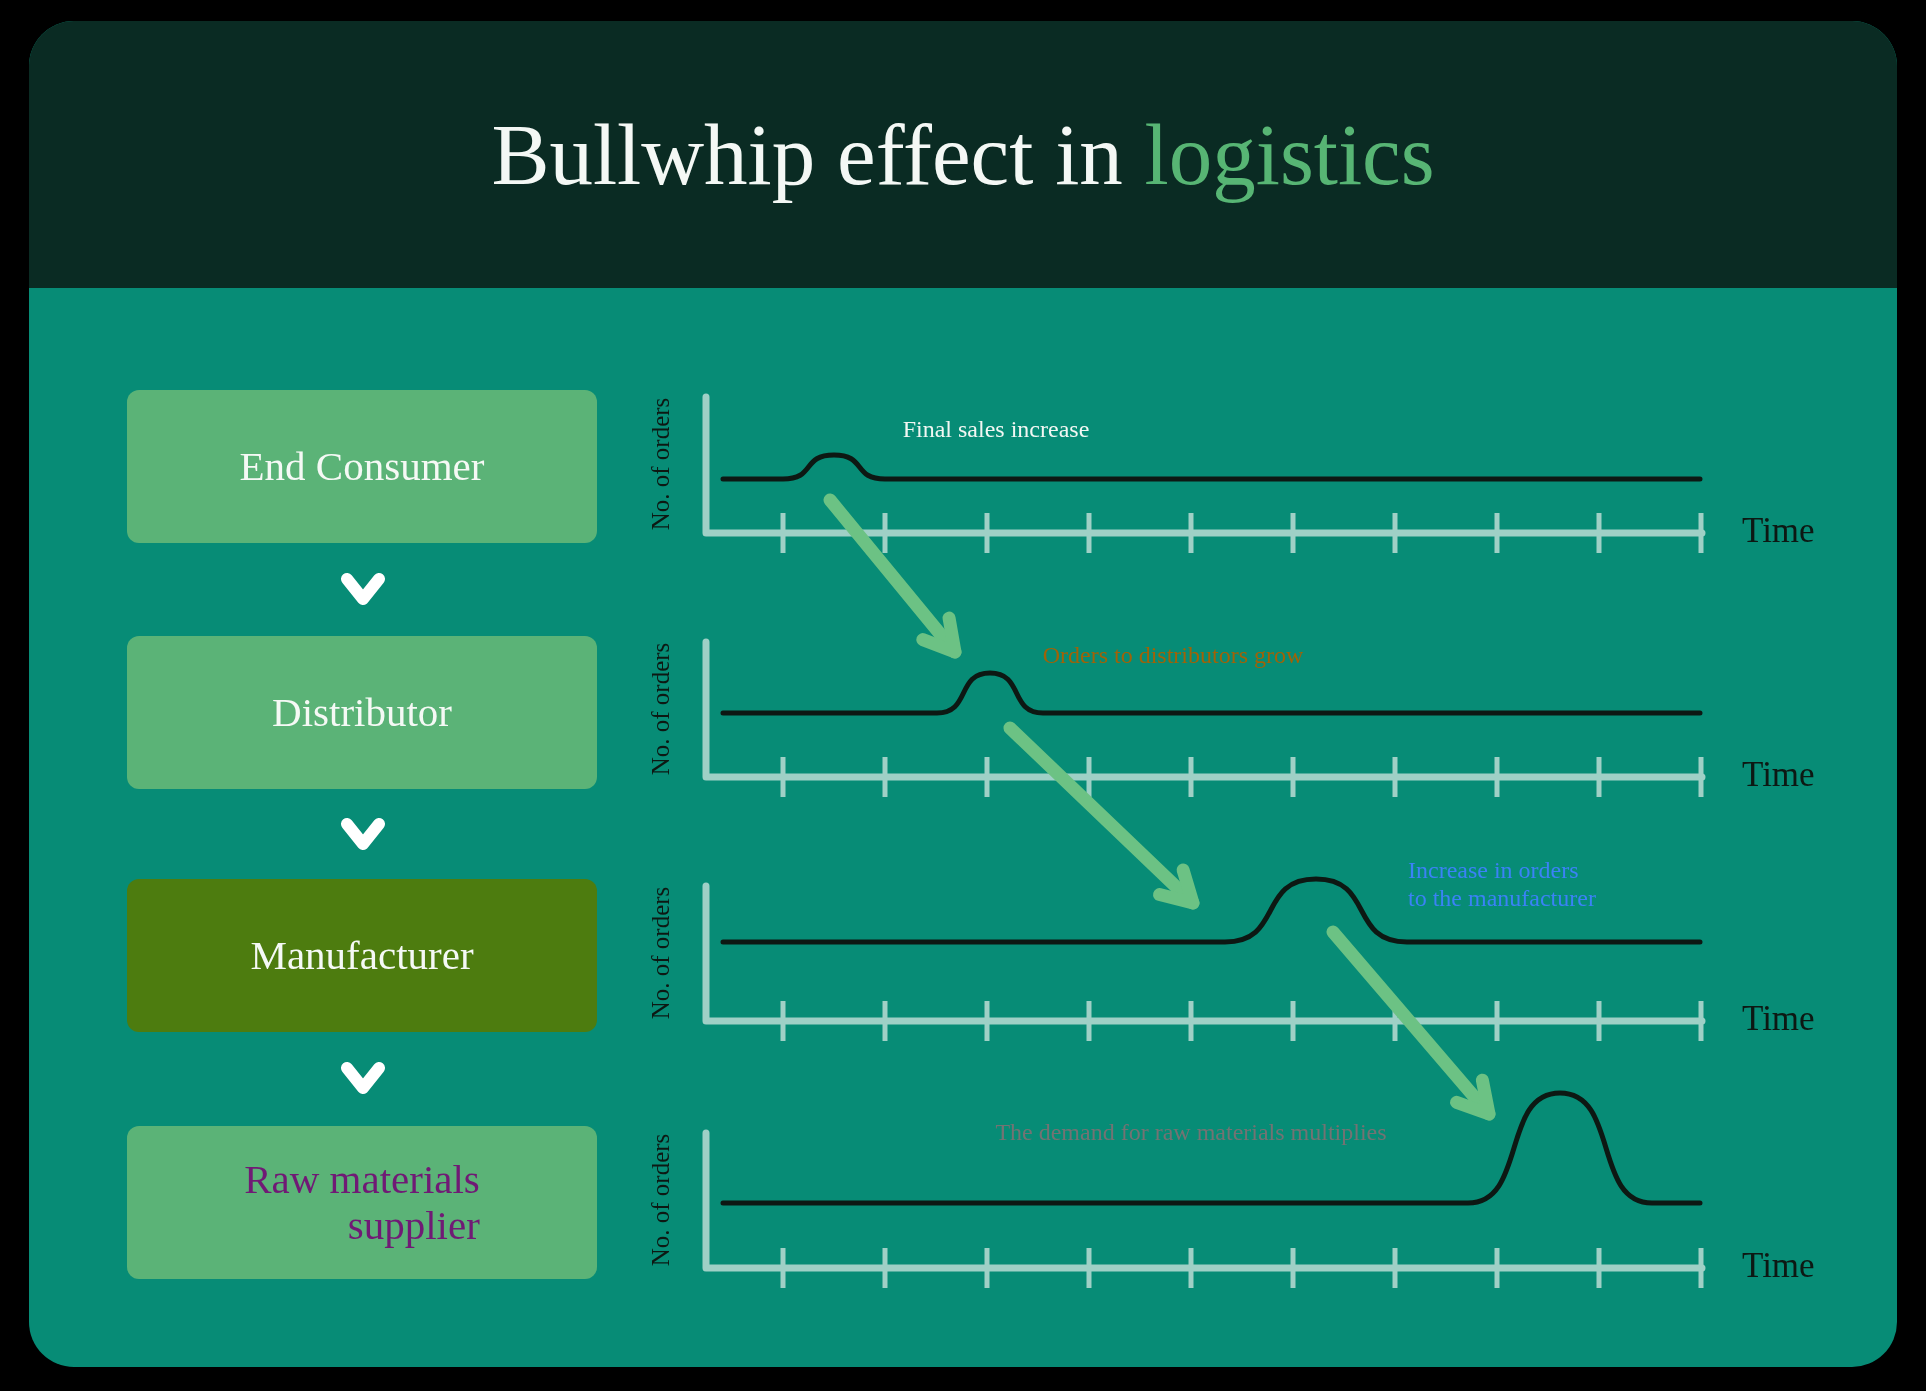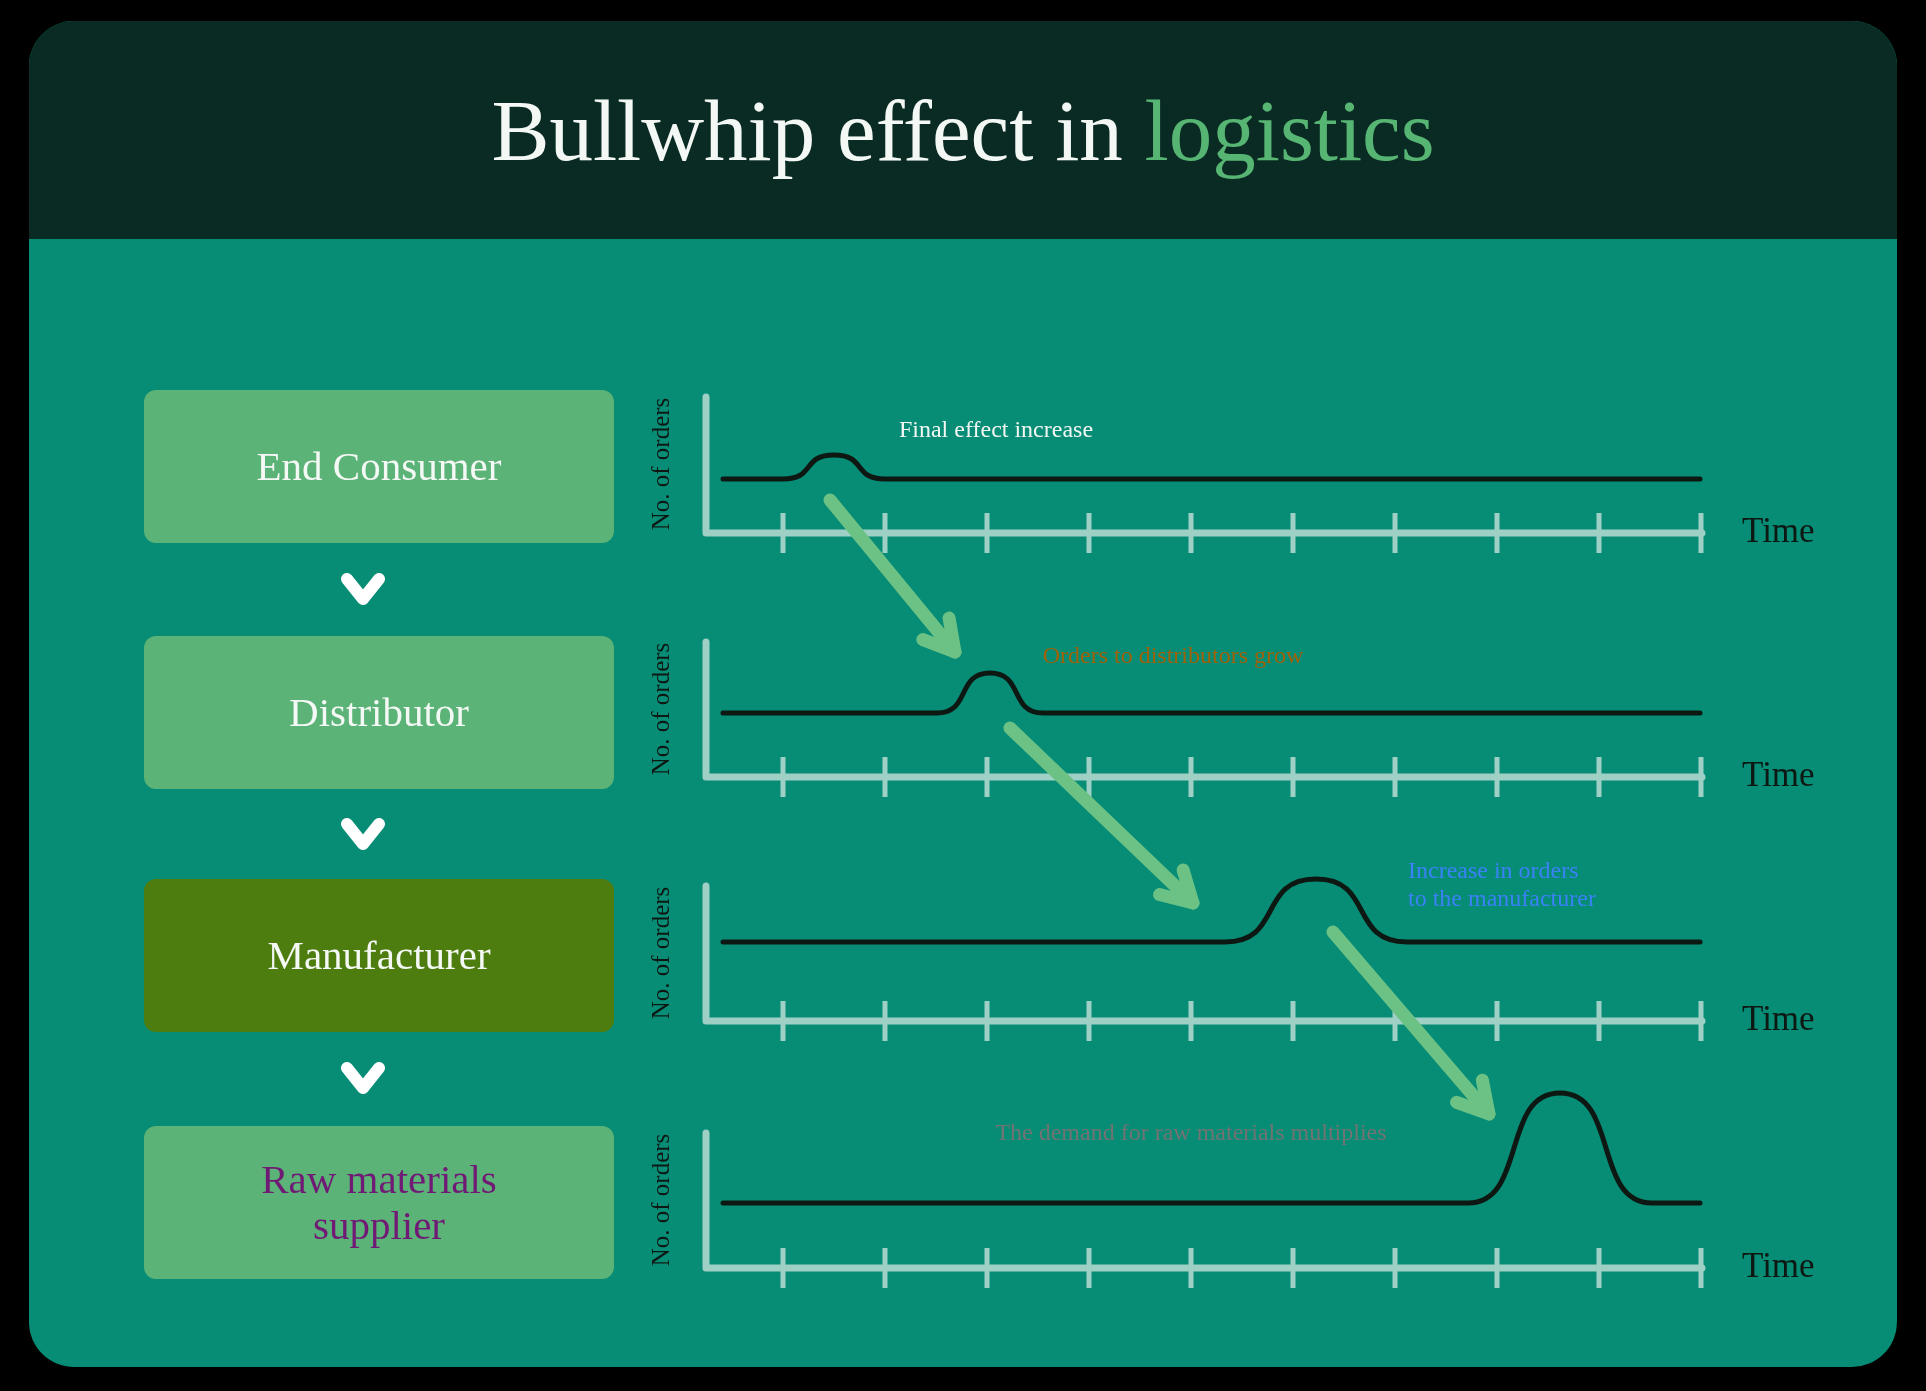--- a/index.html
+++ b/index.html
@@ -10,37 +10,37 @@
     overflow: hidden;
   }
   .card {
     position: absolute; left: 29px; top: 21px;
     width: 1868px; height: 1346px;
     background: #078c76;
     border-radius: 45px;
     overflow: hidden;
   }
   .header {
-    position: absolute; left: 0; top: 0; right: 0; height: 218px;
+    position: absolute; left: 0; top: 0; right: 0; height: 267px;
     background: #0a2b23;
     display: flex; align-items: center; justify-content: center;
   }
   .title {
     font-size: 87px;
     color: #f4f8f5;
     white-space: pre;
     letter-spacing: 0px;
   }
   .title .accent { color: #57b574; }
 
   .flow-node {
-    position: absolute; left: 144px; width: 470px; height: 153px;
+    position: absolute; left: 127px; width: 470px; height: 153px;
     background: #5bb377; border-radius: 12px;
     display: flex; align-items: center; justify-content: center;
-    color: #f5f9f5; font-size: 41px; text-align: center;
+    color: #f5f9f5; font-size: 41px; text-align: right;
     white-space: pre-line; line-height: 1.12;
   }
   .chevron { position: absolute; left: 341px; width: 44px; height: 36px; }
 
   svg.overlay {
     position: absolute; left: 0; top: 0;
     width: 1926px; height: 1391px;
     pointer-events: none;
   }
 
@@ -146,17 +146,17 @@
 <div class="ylabel" style="left: 661px; top: 464px; color: rgb(13, 24, 19);">No. of orders</div>
 <div class="ylabel" style="left: 661px; top: 709px; color: rgb(13, 24, 19);">No. of orders</div>
 <div class="ylabel" style="left: 661px; top: 953px; color: rgb(13, 24, 19);">No. of orders</div>
 <div class="ylabel" style="left: 661px; top: 1200px; color: rgb(13, 24, 19);">No. of orders</div>
 
 <div class="xlabel" style="left: 1742px; top: 531px; color: rgb(13, 24, 19);">Time</div>
 <div class="xlabel" style="left: 1742px; top: 775px; color: rgb(13, 24, 19);">Time</div>
 <div class="xlabel" style="left: 1742px; top: 1019px; color: rgb(13, 24, 19);">Time</div>
 <div class="xlabel" style="left: 1742px; top: 1266px; color: rgb(13, 24, 19);">Time</div>
 
-<div class="annotation centered" style="left: 996px; top: 429px; color: rgb(242, 247, 243);">Final effect increase</div>
+<div class="annotation centered" style="left: 996px; top: 429px; color: rgb(242, 247, 243);">Final sales increase</div>
 <div class="annotation centered" style="left: 1173px; top: 655px; color: #a16207;">Orders to distributors grow</div>
 <div class="annotation left" style="left: 1408px; top: 884px; color: #3b82f6;">Increase in orders
 to the manufacturer</div>
 <div class="annotation centered" style="left: 1191px; top: 1132px; color: #737373;">The demand for raw materials multiplies</div>
 
 </body></html>

